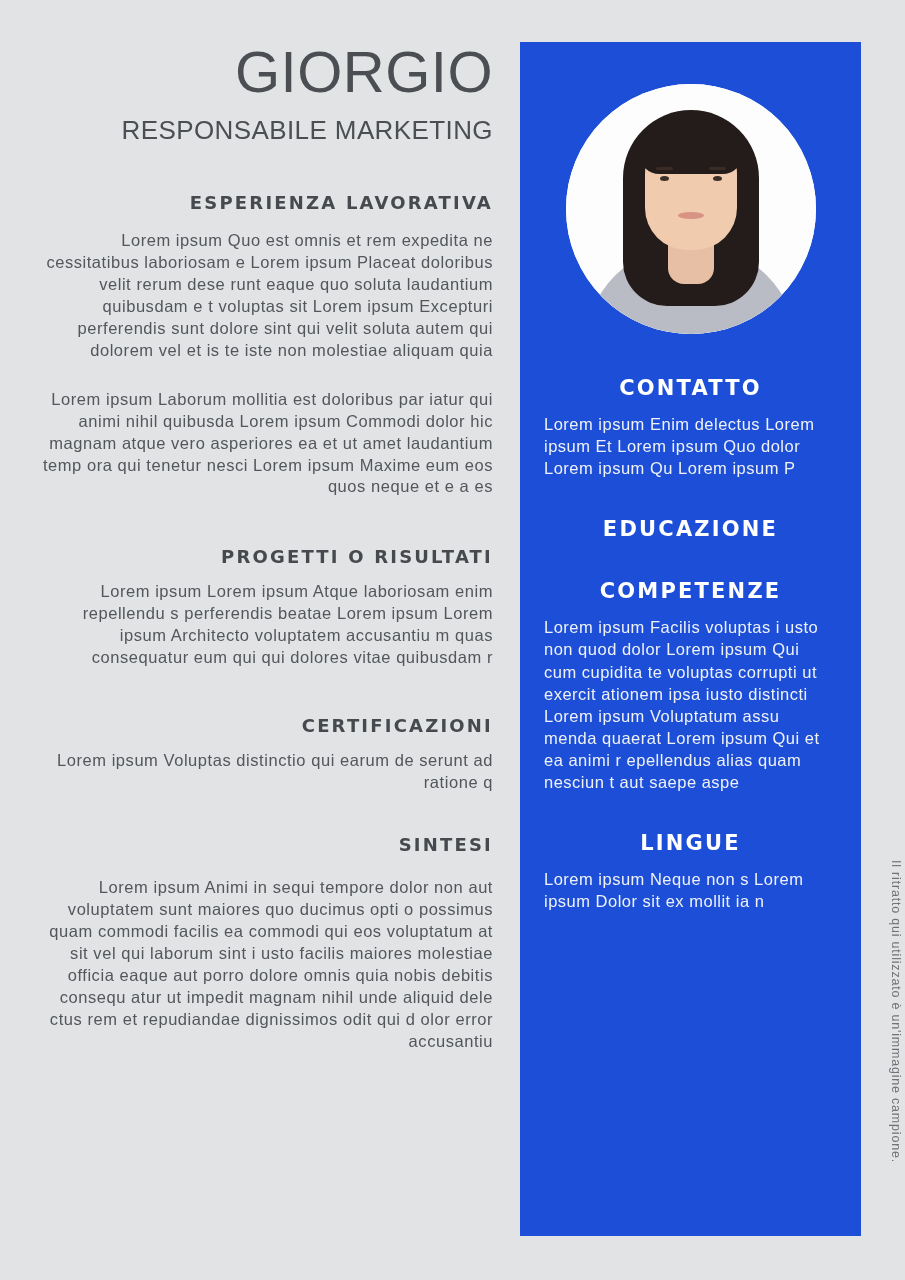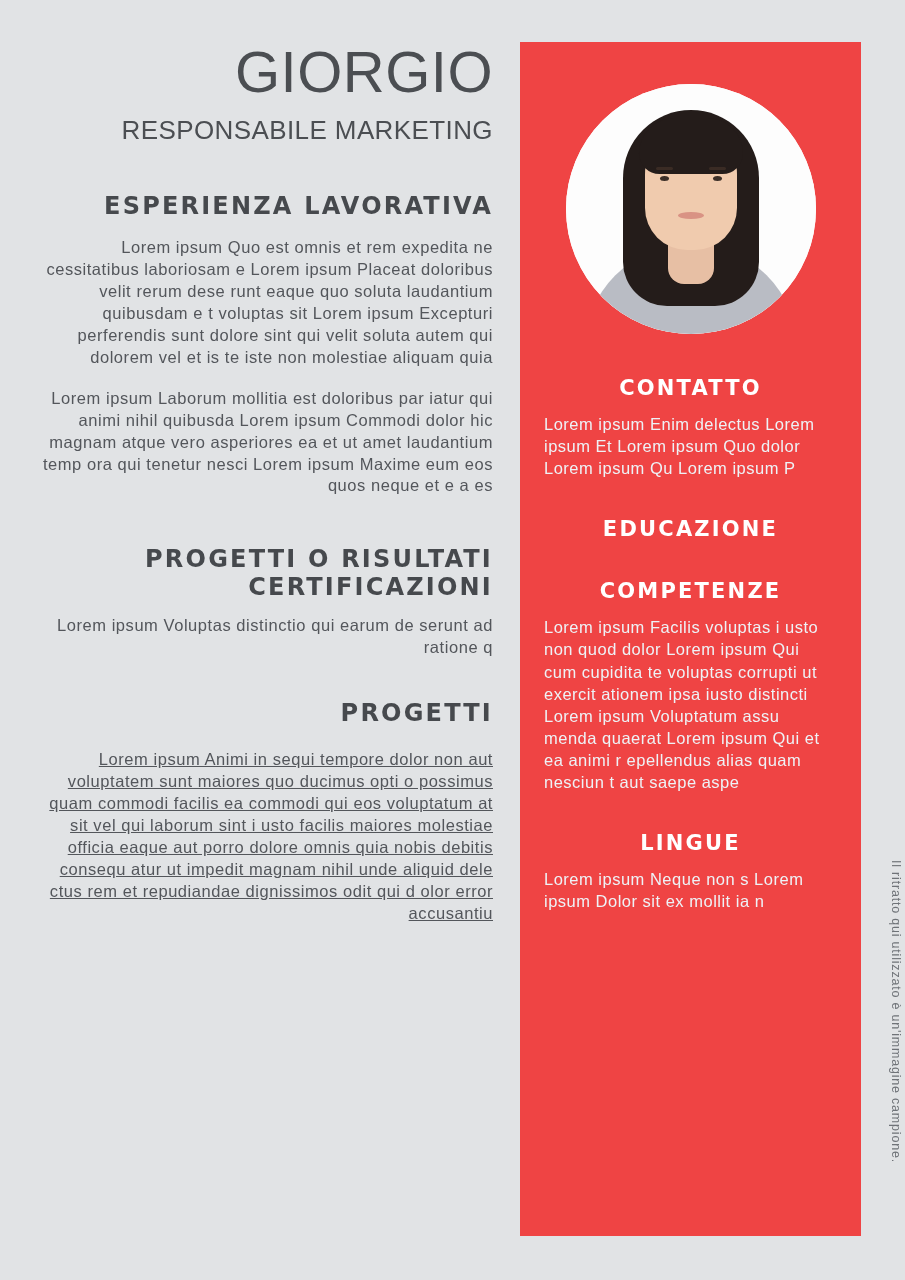--- a/index.html
+++ b/index.html
@@ -37,52 +37,53 @@
     font-weight:400;
     letter-spacing:0.4px;
     color:#4b4e52;
     margin-top:16px;
     white-space:nowrap;
   }
 
   .sec-head {
     text-align:right;
     font-family:"DejaVu Sans", sans-serif;
-    font-size:24px;
+    font-size:18px;
     font-weight:bold;
     letter-spacing:2.2px;
     color:#46494d;
     padding-right:9px;
   }
   .sec-head.exp    { margin-top:46px; }
   .sec-head.proj   { margin-top:48px; }
-  .sec-head.cert   { }
+  .sec-head.cert   { margin-top:46px; }
   .sec-head.sint   { margin-top:40px; }
 
   .body-txt {
     text-align:right;
     font-size:16.5px;
     font-weight:400;
     line-height:1.33;
     letter-spacing:0.55px;
     color:#53565b;
     padding-right:9px;
     padding-left:20px;
+    margin-top:8px;
   }
   .body-txt.g1 { margin-top:17px; }
   .gap { height:19px; }
   .body-txt.after-head { margin-top:14px; }
-  .body-txt.sint-body  { margin-top:22px;text-decoration:underline; }
+  .body-txt.sint-body  { margin-top:22px; }
 
   
   .side-panel {
     position:absolute;
     left:520px; top:42px;
     width:341px; height:1194px;
-    background:#ef4444;
+    background:#1d4ed8;
     padding:0 16px;
   }
   .photo-wrap {
     margin:42px auto 0 auto;
     width:250px; height:250px;
     border-radius:50%;
     overflow:hidden;
     background:#ffffff;
     position:relative;
   }
@@ -193,25 +194,26 @@
       <div class="name-line">GIORGIO</div>
       <div class="job-title">RESPONSABILE MARKETING</div>
     </div>
 
     <div class="sec-head exp">ESPERIENZA LAVORATIVA</div>
     <div class="body-txt g1">Lorem ipsum Quo est omnis et rem expedita ne cessitatibus laboriosam e Lorem ipsum Placeat doloribus velit rerum dese runt eaque quo soluta laudantium quibusdam e t voluptas sit Lorem ipsum Excepturi perferendis sunt dolore sint qui velit soluta autem qui dolorem vel et is te iste non molestiae aliquam quia</div>
     <div class="gap"></div>
     <div class="body-txt">Lorem ipsum Laborum mollitia est doloribus par iatur qui animi nihil quibusda Lorem ipsum Commodi dolor hic magnam atque vero asperiores ea et ut amet laudantium temp ora qui tenetur nesci Lorem ipsum Maxime eum eos quos neque et e a es</div>
 
     <div class="sec-head proj">PROGETTI O RISULTATI</div>
+    <div class="body-txt after-head">Lorem ipsum Lorem ipsum Atque laboriosam enim repellendu s perferendis beatae Lorem ipsum Lorem ipsum Architecto voluptatem accusantiu m quas consequatur eum qui qui dolores vitae quibusdam r</div>
 
     <div class="sec-head cert">CERTIFICAZIONI</div>
     <div class="body-txt after-head">Lorem ipsum Voluptas distinctio qui earum de serunt ad ratione q</div>
 
-    <div class="sec-head sint">PROGETTI</div>
+    <div class="sec-head sint">SINTESI</div>
     <div class="body-txt sint-body">Lorem ipsum Animi in sequi tempore dolor non aut voluptatem sunt maiores quo ducimus opti o possimus quam commodi facilis ea commodi qui eos voluptatum at sit vel qui laborum sint i usto facilis maiores molestiae officia eaque aut porro dolore omnis quia nobis debitis consequ atur ut impedit magnam nihil unde aliquid dele ctus rem et repudiandae dignissimos odit qui d olor error accusantiu</div>
   </div>
 
   <div class="side-panel">
 
     <div class="photo-wrap">
       <div class="ph-bg"></div>
       <div class="ph-shoulder"></div>
       <div class="ph-hair-back"></div>
       <div class="ph-neck"></div>

